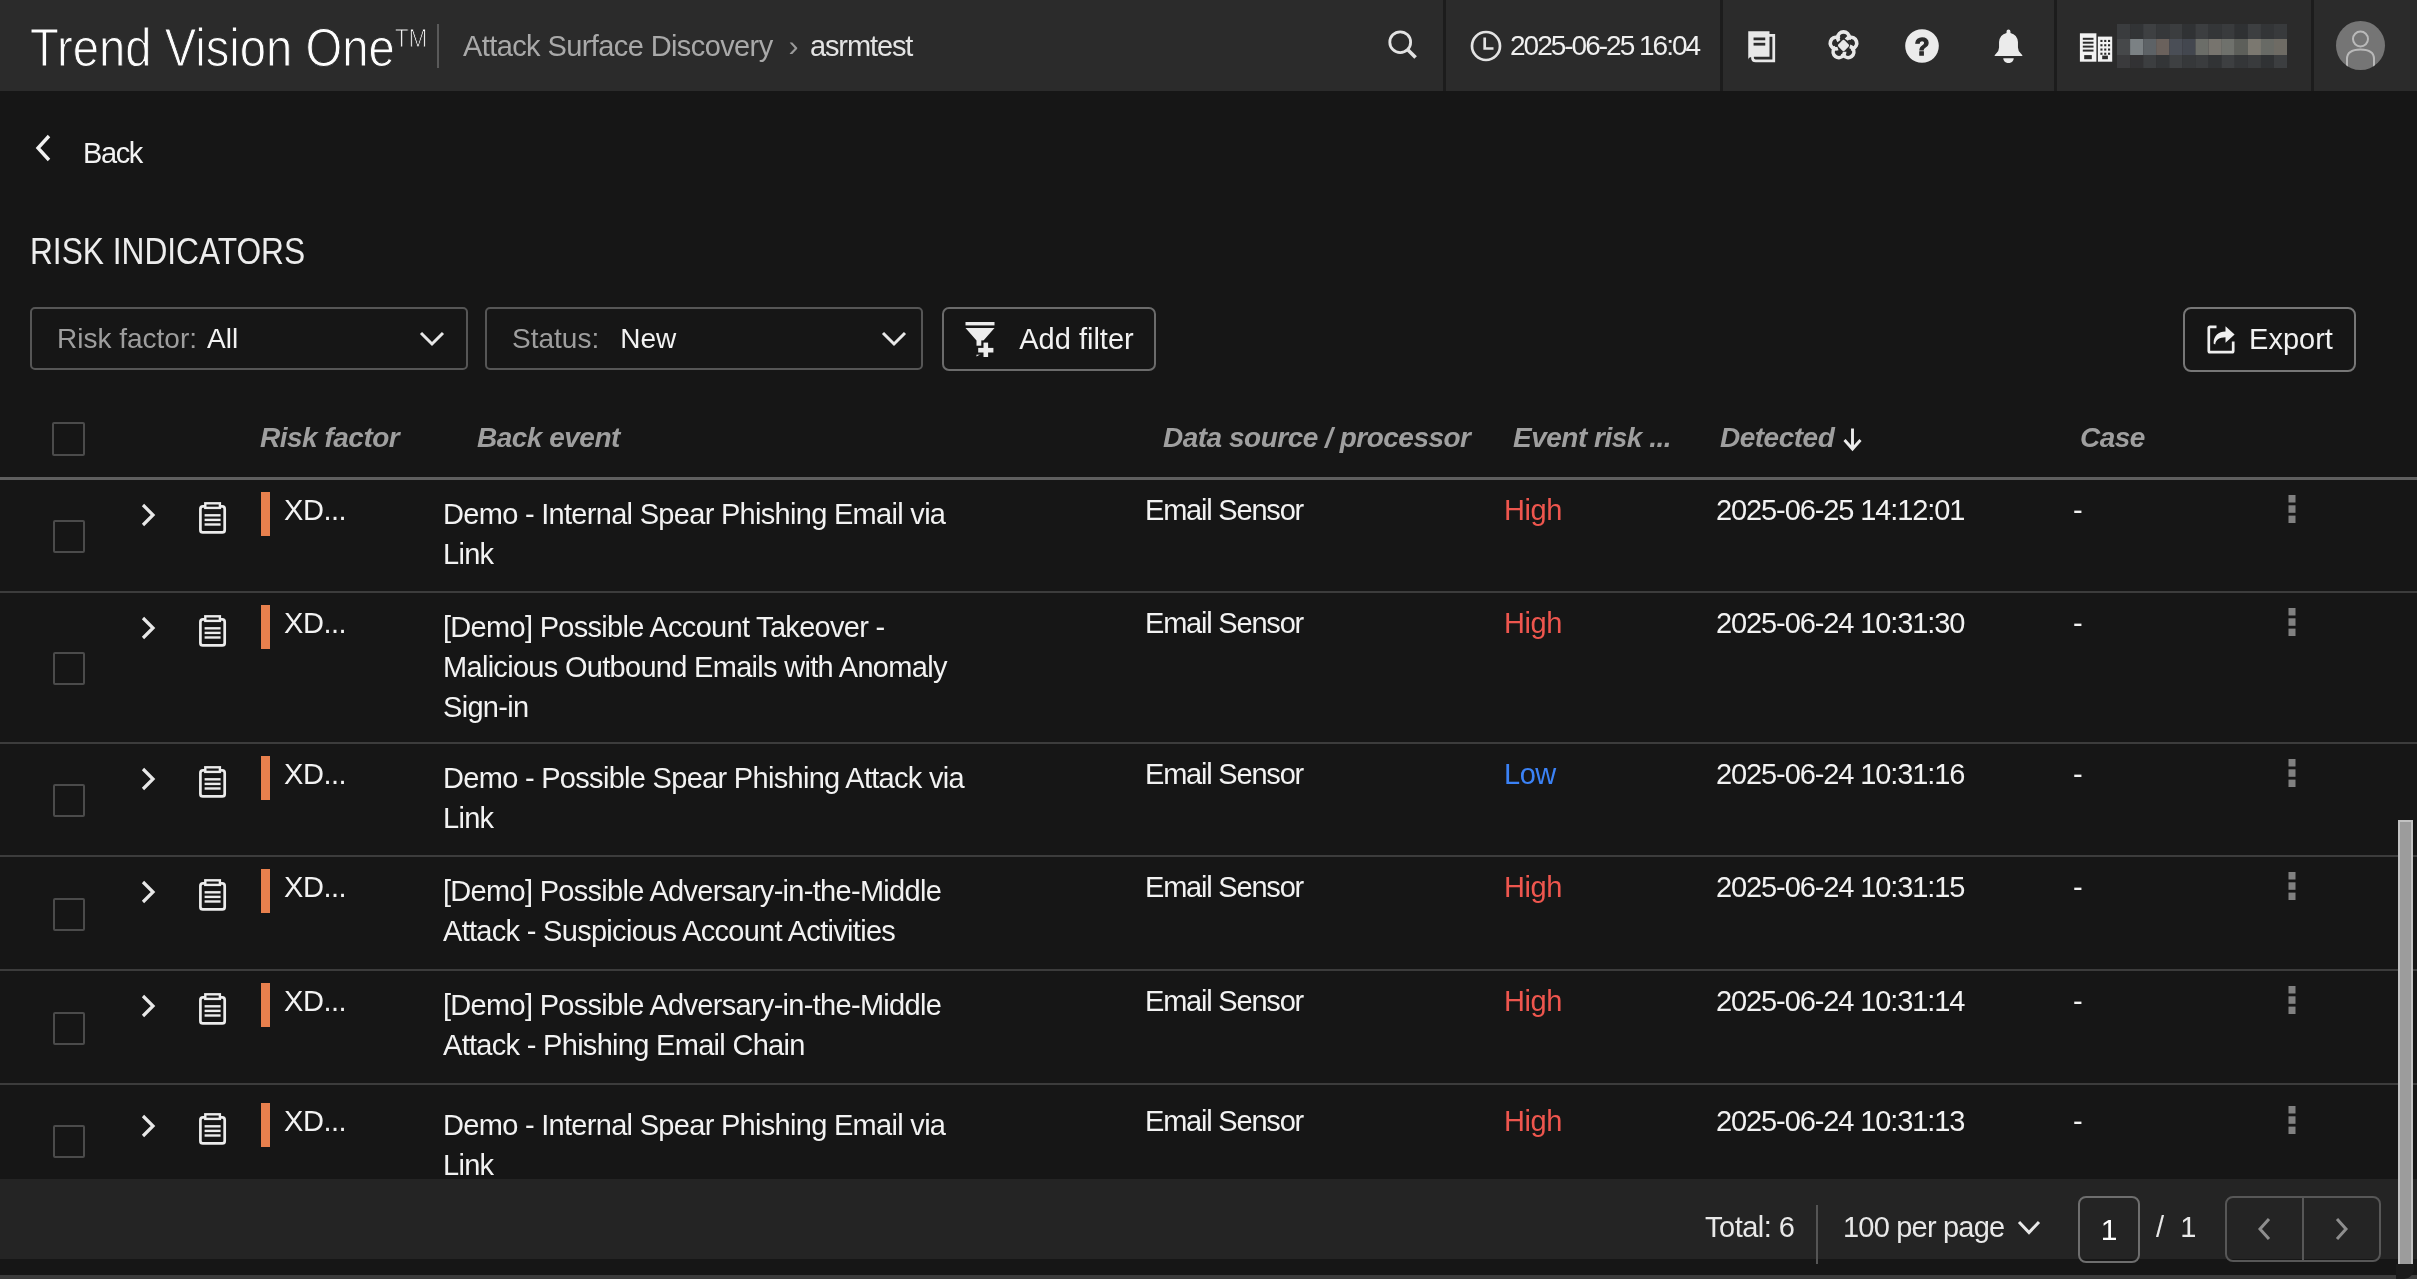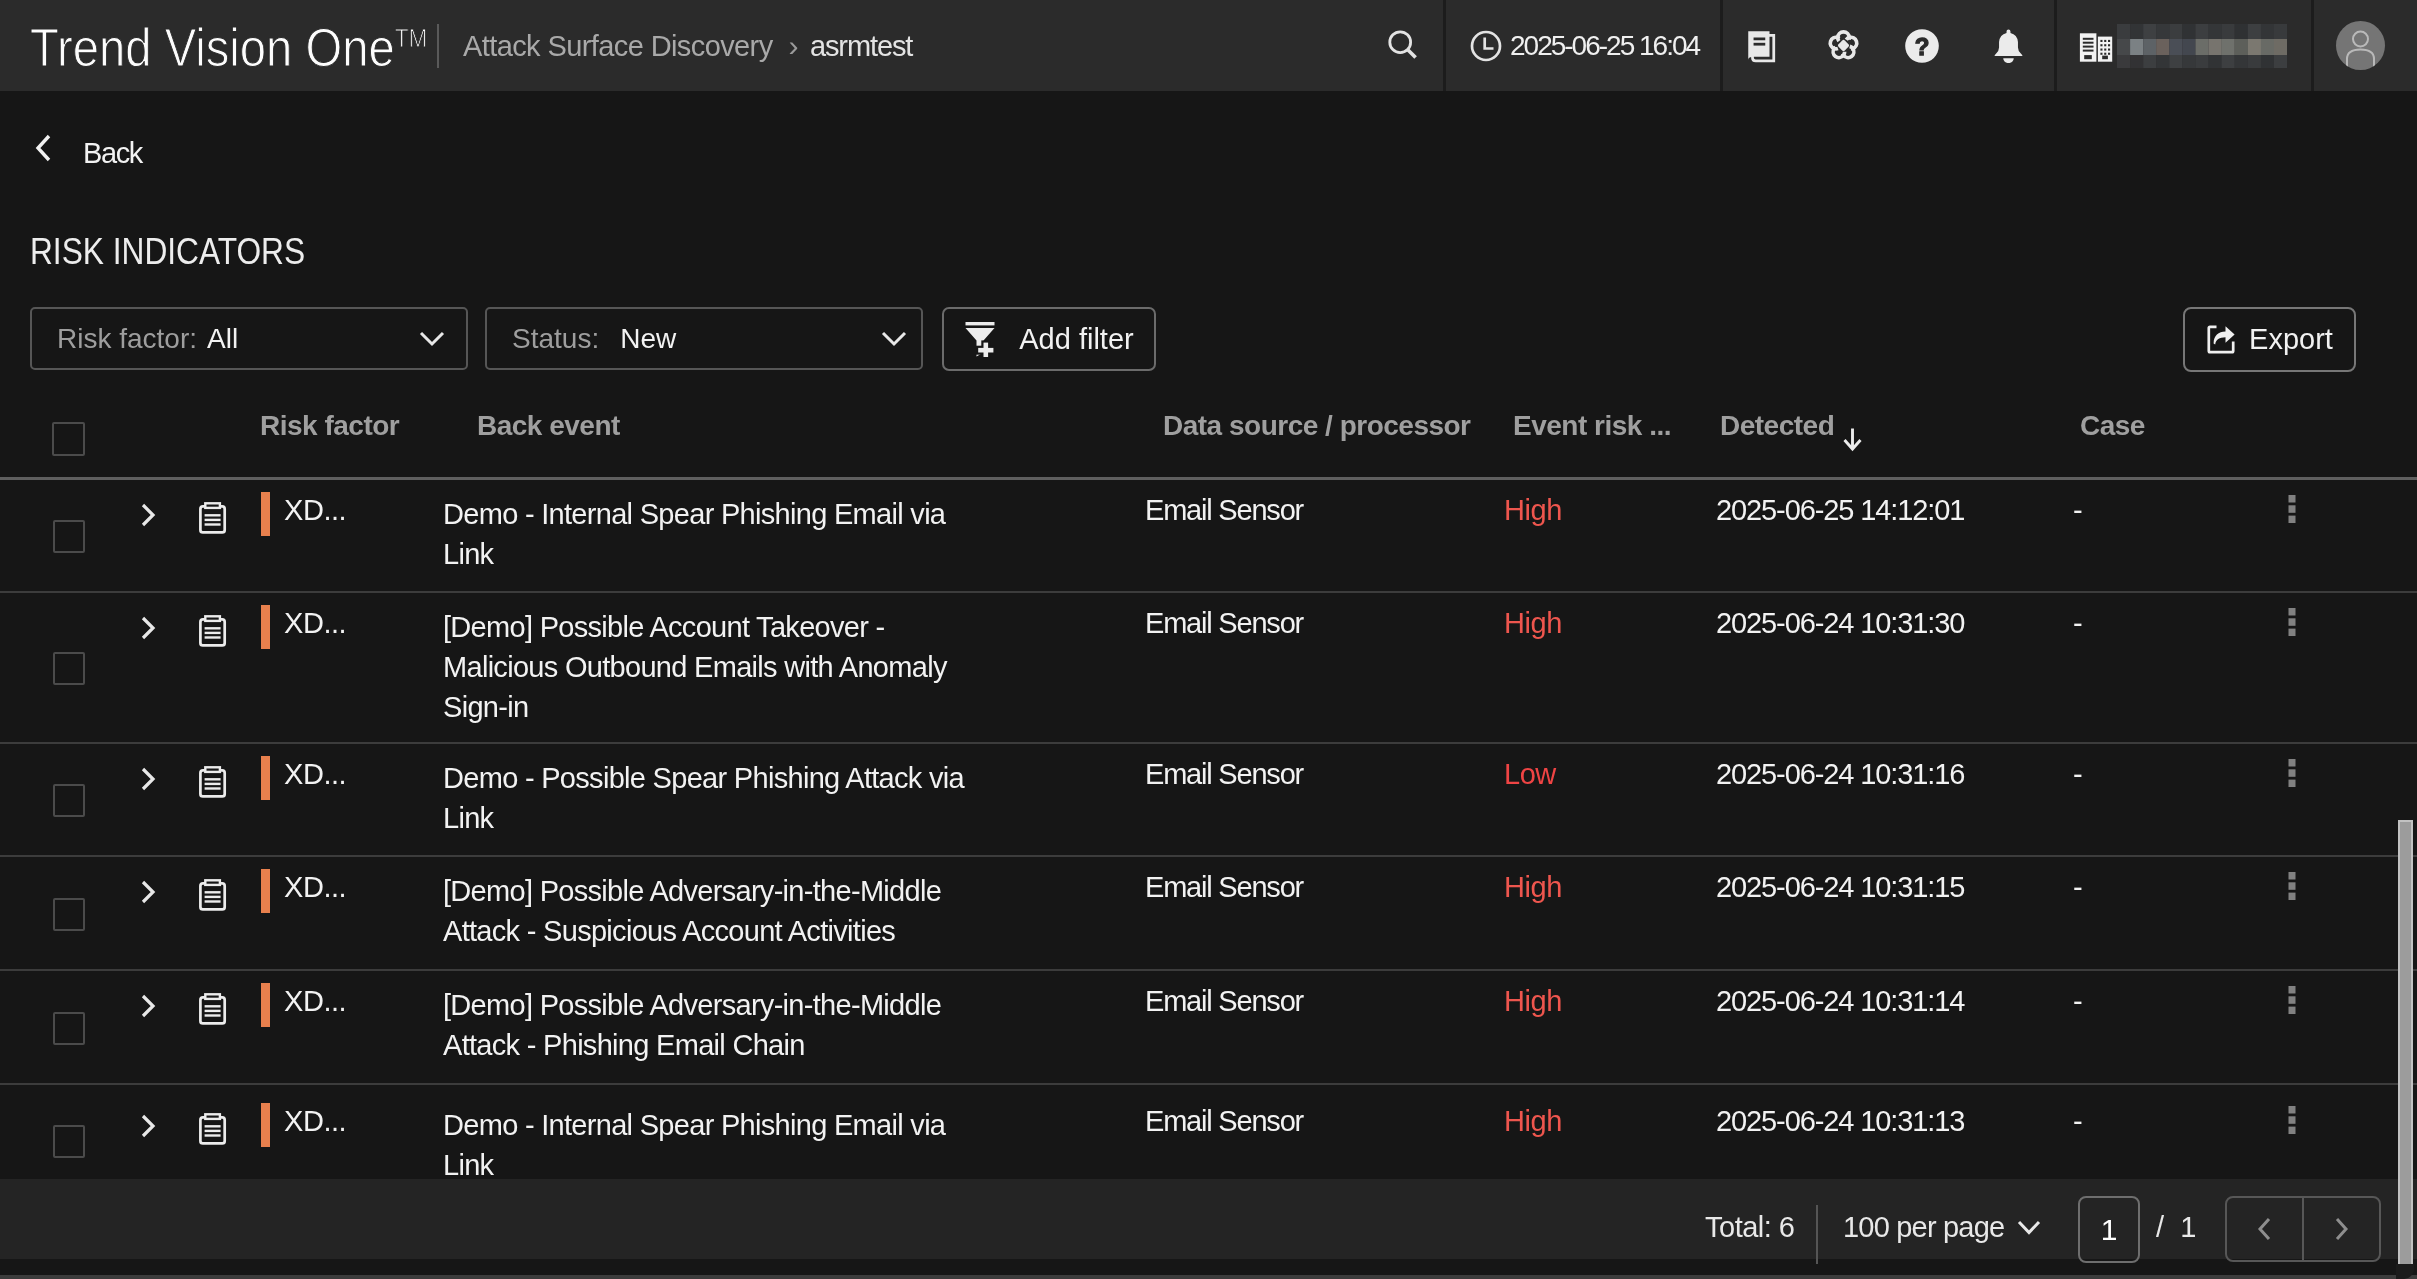--- a/index.html
+++ b/index.html
@@ -28,34 +28,34 @@
 .fbox { position:absolute; top:307px; height:63px; border:2px solid #565656; border-radius:5px; background:#161616; font-size:28px; color:#9e9e9e; display:flex; align-items:center; }
 .fbox b { font-weight:400; color:#f2f2f2; margin-left:10px; }
 #f1 { left:30px; width:438px; padding-left:25px; }
 #f2 { left:485px; width:438px; padding-left:25px; }
 .chev { position:absolute; }
 #addf { position:absolute; left:942px; top:307px; width:214px; height:64px; border:2px solid #6b6b6b; border-radius:7px; display:flex; align-items:center; justify-content:center; gap:20px; font-size:29px; color:#f2f2f2; }
 #export { position:absolute; left:2183px; top:307px; width:173px; height:65px; border:2px solid #777; border-radius:8px; display:flex; align-items:center; justify-content:center; gap:13px; font-size:29px; color:#f2f2f2; }
 
 
 #thead { position:absolute; left:0; top:410px; width:2417px; height:70px; border-bottom:3px solid #5f5f5f; font-size:28px; font-weight:700; color:#9f9f9f; letter-spacing:-0.5px; }
-.hcell { position:absolute; top:0; }
+.hcell { position:absolute; top:12px;font-style:italic; }
 .hcheck { position:absolute; left:52px; top:12px; width:33px; height:34px; border:2px solid #4b4b4b; border-radius:2px; }
 #rows { position:absolute; left:0; top:480px; width:2417px; height:699px; overflow:hidden; }
 .row { position:relative; width:2417px; border-bottom:2px solid #3c3c3c; }
 .rcheck { position:absolute; left:53px; width:32px; height:33px; border:2px solid #4b4b4b; border-radius:2px; }
 .rchev { position:absolute; left:138px; }
 .clip { position:absolute; left:197px; }
 .rbar { position:absolute; left:261px; width:9px; height:44px; background:#e8804d; }
 .xd { position:absolute; left:284px; font-size:29px; color:#f2f2f2; letter-spacing:-0.45px; }
 .ev { position:absolute; left:443px; width:560px; font-size:29px; color:#f2f2f2; line-height:40px; letter-spacing:-0.7px; }
 .ds { position:absolute; left:1145px; font-size:29px; color:#f2f2f2; letter-spacing:-1.2px; }
 .risk { position:absolute; left:1504px; font-size:29px; letter-spacing:-0.45px; }
 .hi { color:#ee564e; }
-.lo { color:#ef4444; }
+.lo { color:#3b82f6; }
 .det { position:absolute; left:1716px; font-size:29px; color:#f2f2f2; letter-spacing:-1.1px; }
 .case { position:absolute; left:2073px; font-size:29px; color:#f2f2f2; }
 .kebab { position:absolute; left:2288px; }
 
 
 #footer { position:absolute; left:0; top:1179px; width:2417px; height:80px; background:#242424; }
 #footer .fitem { position:absolute; font-size:29px; color:#e8e8e8; top:0; height:96px; line-height:96px; }
 #pagebox { position:absolute; left:2078px; top:17px; width:62px; height:67px; border:2px solid #6e6e6e; border-radius:8px; text-align:center; line-height:63px; font-size:30px; color:#fff; }
 #pgnav { position:absolute; left:2225px; top:17px; width:156px; height:66px; border:2px solid #575757; border-radius:8px; display:flex; }
 #pgnav .half { flex:1; display:flex; align-items:center; justify-content:center; }

